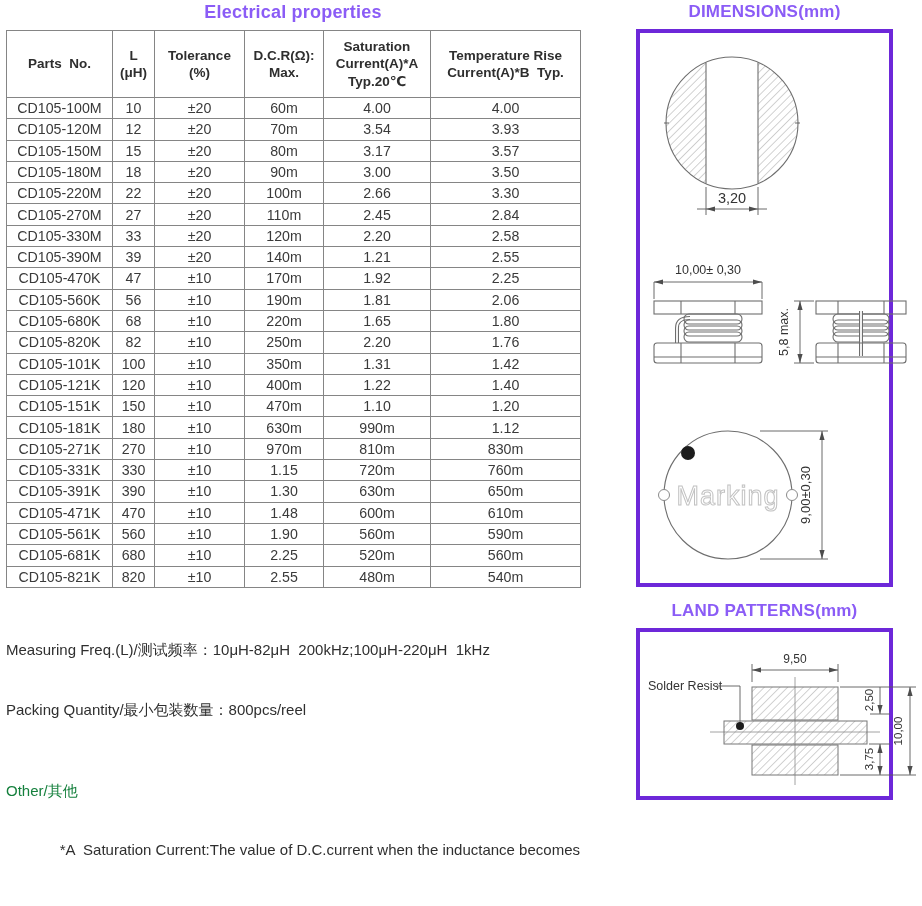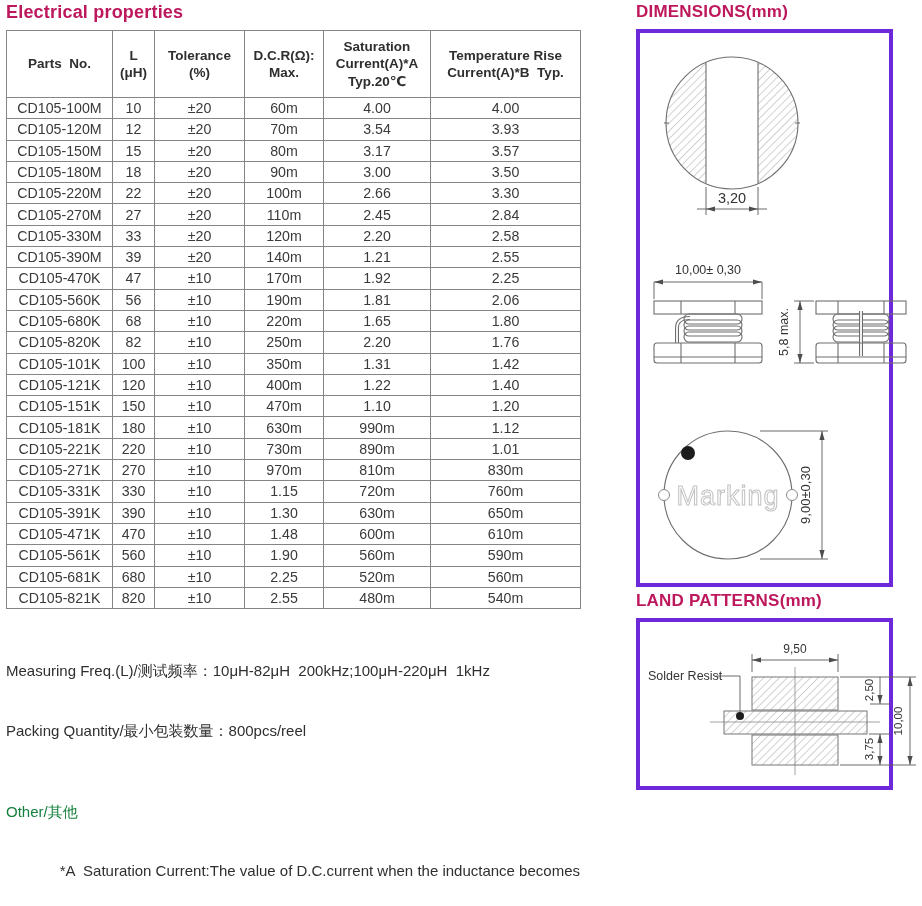--- a/index.html
+++ b/index.html
@@ -5,41 +5,41 @@
   * { margin:0; padding:0; box-sizing:border-box; }
   html,body { background:#ffffff; }
   body {
     width:922px; height:906px; position:relative; overflow:hidden;
     font-family:"Liberation Sans","DejaVu Sans",sans-serif;
     color:#3a3a3a;
   }
   .left-col { position:absolute; left:6px; top:2px; width:574px; }
   .right-col { position:absolute; left:636px; top:2px; width:257px; }
 
-  .section-title { font-size:18px; font-weight:bold; color:#be185d; margin:0 0 7px 0; letter-spacing:0.2px; }
+  .section-title { font-size:18px; font-weight:bold; color:#8b5cf6; margin:0 0 7px 0; letter-spacing:0.2px;text-align:center; }
   .right-col .section-title { font-size:17px; }
 
   table.elec { width:574px; border-collapse:collapse; table-layout:fixed; }
   table.elec th, table.elec td { border:1px solid #858585; text-align:center; vertical-align:middle; }
   table.elec th {
     font-size:13.5px; font-weight:bold; color:#2e2e2e;
     height:67px; line-height:1.28; white-space:pre-wrap; padding:1px 0;
   }
   table.elec td { font-size:14.2px; height:21.3px; line-height:1; color:#3a3a3a; padding:0; }
   col.c1{width:106px} col.c2{width:42px} col.c3{width:90px} col.c4{width:79px} col.c5{width:107px} col.c6{width:150px}
 
   .notes { margin-top:15px; font-size:15px; color:#2f2f2f; white-space:pre-wrap; }
   .notes .nline { line-height:26px; }
   .other-heading { margin-top:21px; font-size:15px; color:#15803d; line-height:26px; }
   .footnotes { font-size:15px; color:#2f2f2f; white-space:pre-wrap; }
   .footnotes .fline { line-height:23.5px;text-align:right; }
 
   .draw-box { border:4px solid #6d28d9; background:#fff; }
   .dim-box { height:558px; padding-top:2px; }
-  .land-title { margin-top:4px; }
+  .land-title { margin-top:14px; }
   .land-box { height:172px; }
   svg { display:block; }
   .dline { stroke:#6e6e6e; stroke-width:1.1; fill:none; }
   .thin  { stroke:#8b8b8b; stroke-width:0.8; fill:none; }
   .dim   { stroke:#5a5a5a; stroke-width:0.9; fill:none; }
   .arr   { fill:#4d4d4d; stroke:none; }
   .dimtxt{ fill:#333333; font-family:"Liberation Sans","DejaVu Sans",sans-serif; }
 </style>
 </head>
 <body>
@@ -195,28 +195,20 @@
         </tr>
         <tr>
           <td>CD105-181K</td>
           <td>180</td>
           <td>±10</td>
           <td>630m</td>
           <td>990m</td>
           <td>1.12</td>
         </tr>
         <tr>
-          <td>CD105-221K</td>
-          <td>220</td>
-          <td>±10</td>
-          <td>730m</td>
-          <td>890m</td>
-          <td>1.01</td>
-        </tr>
-        <tr>
           <td>CD105-271K</td>
           <td>270</td>
           <td>±10</td>
           <td>970m</td>
           <td>810m</td>
           <td>830m</td>
         </tr>
         <tr>
           <td>CD105-331K</td>
           <td>330</td>

